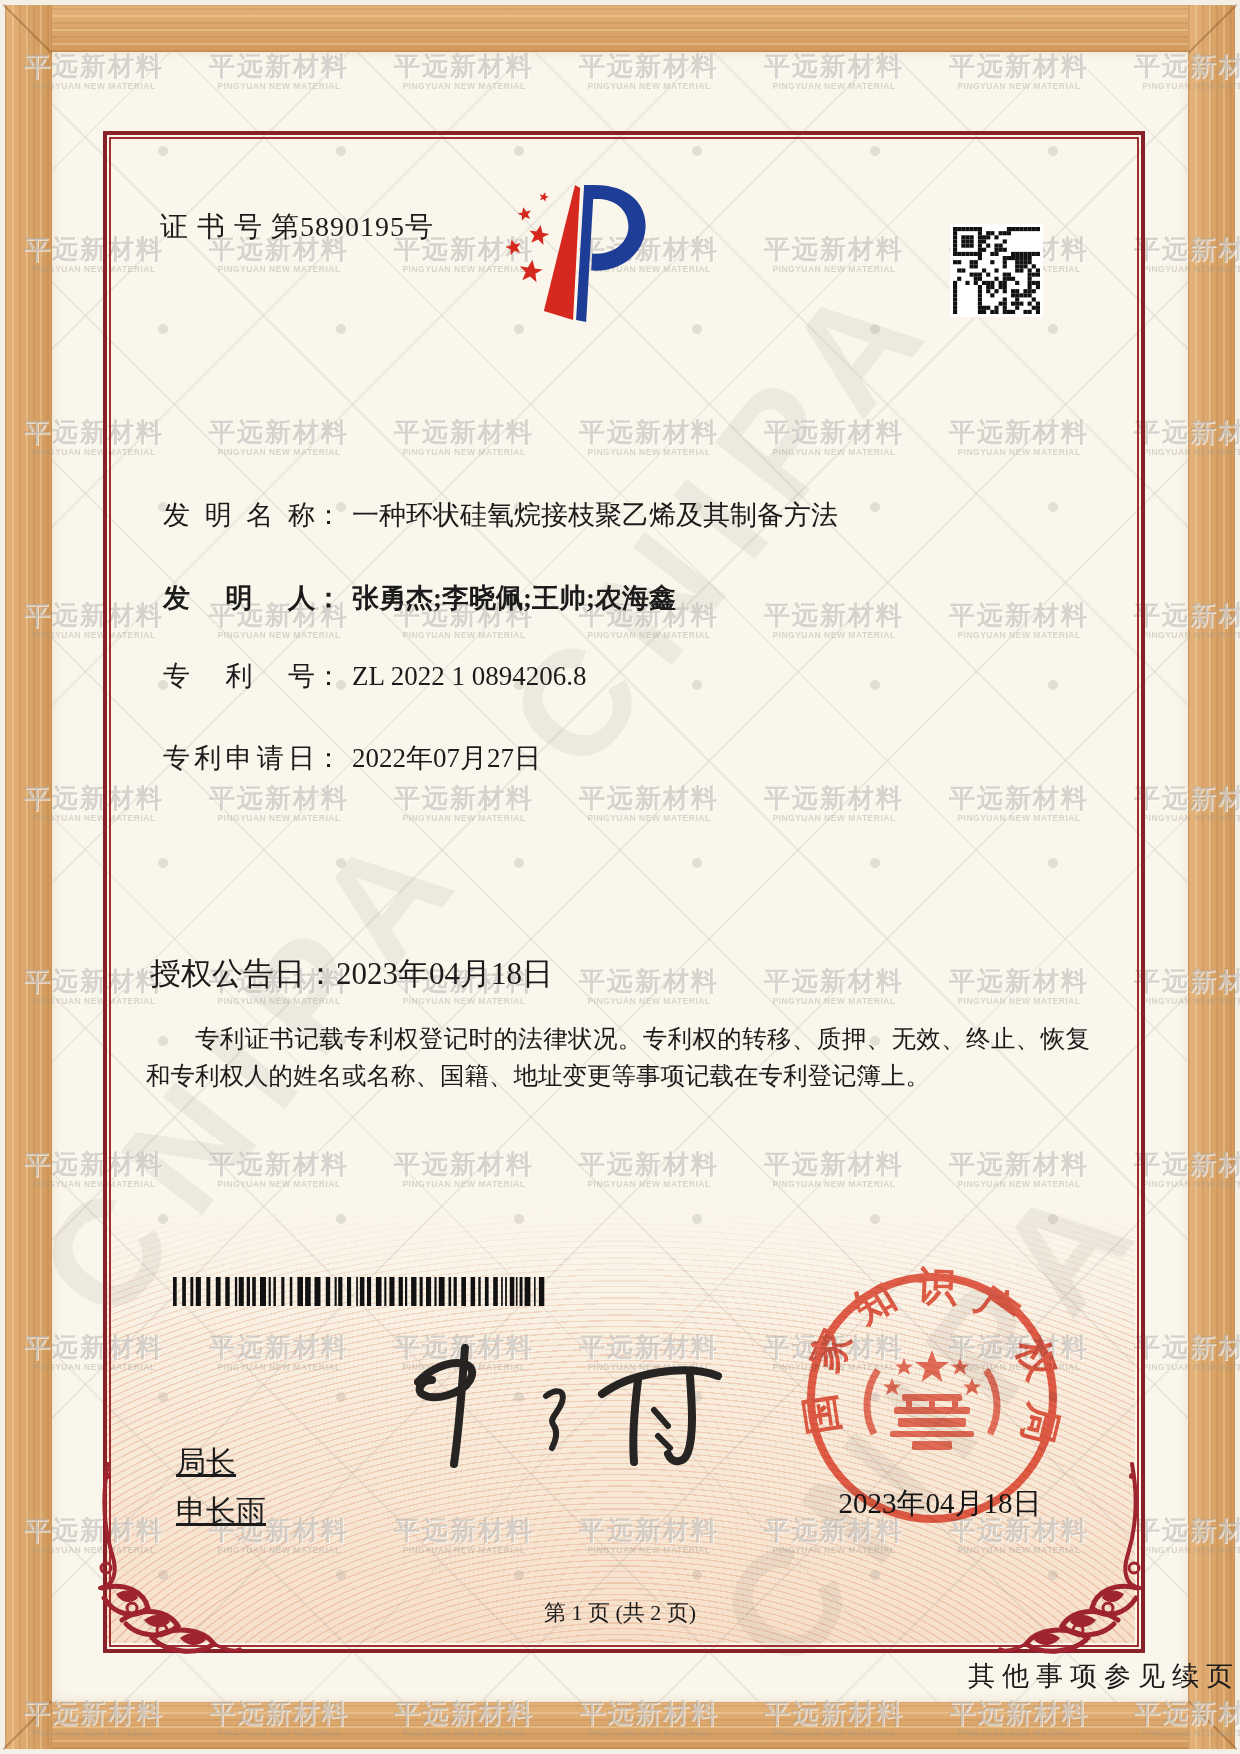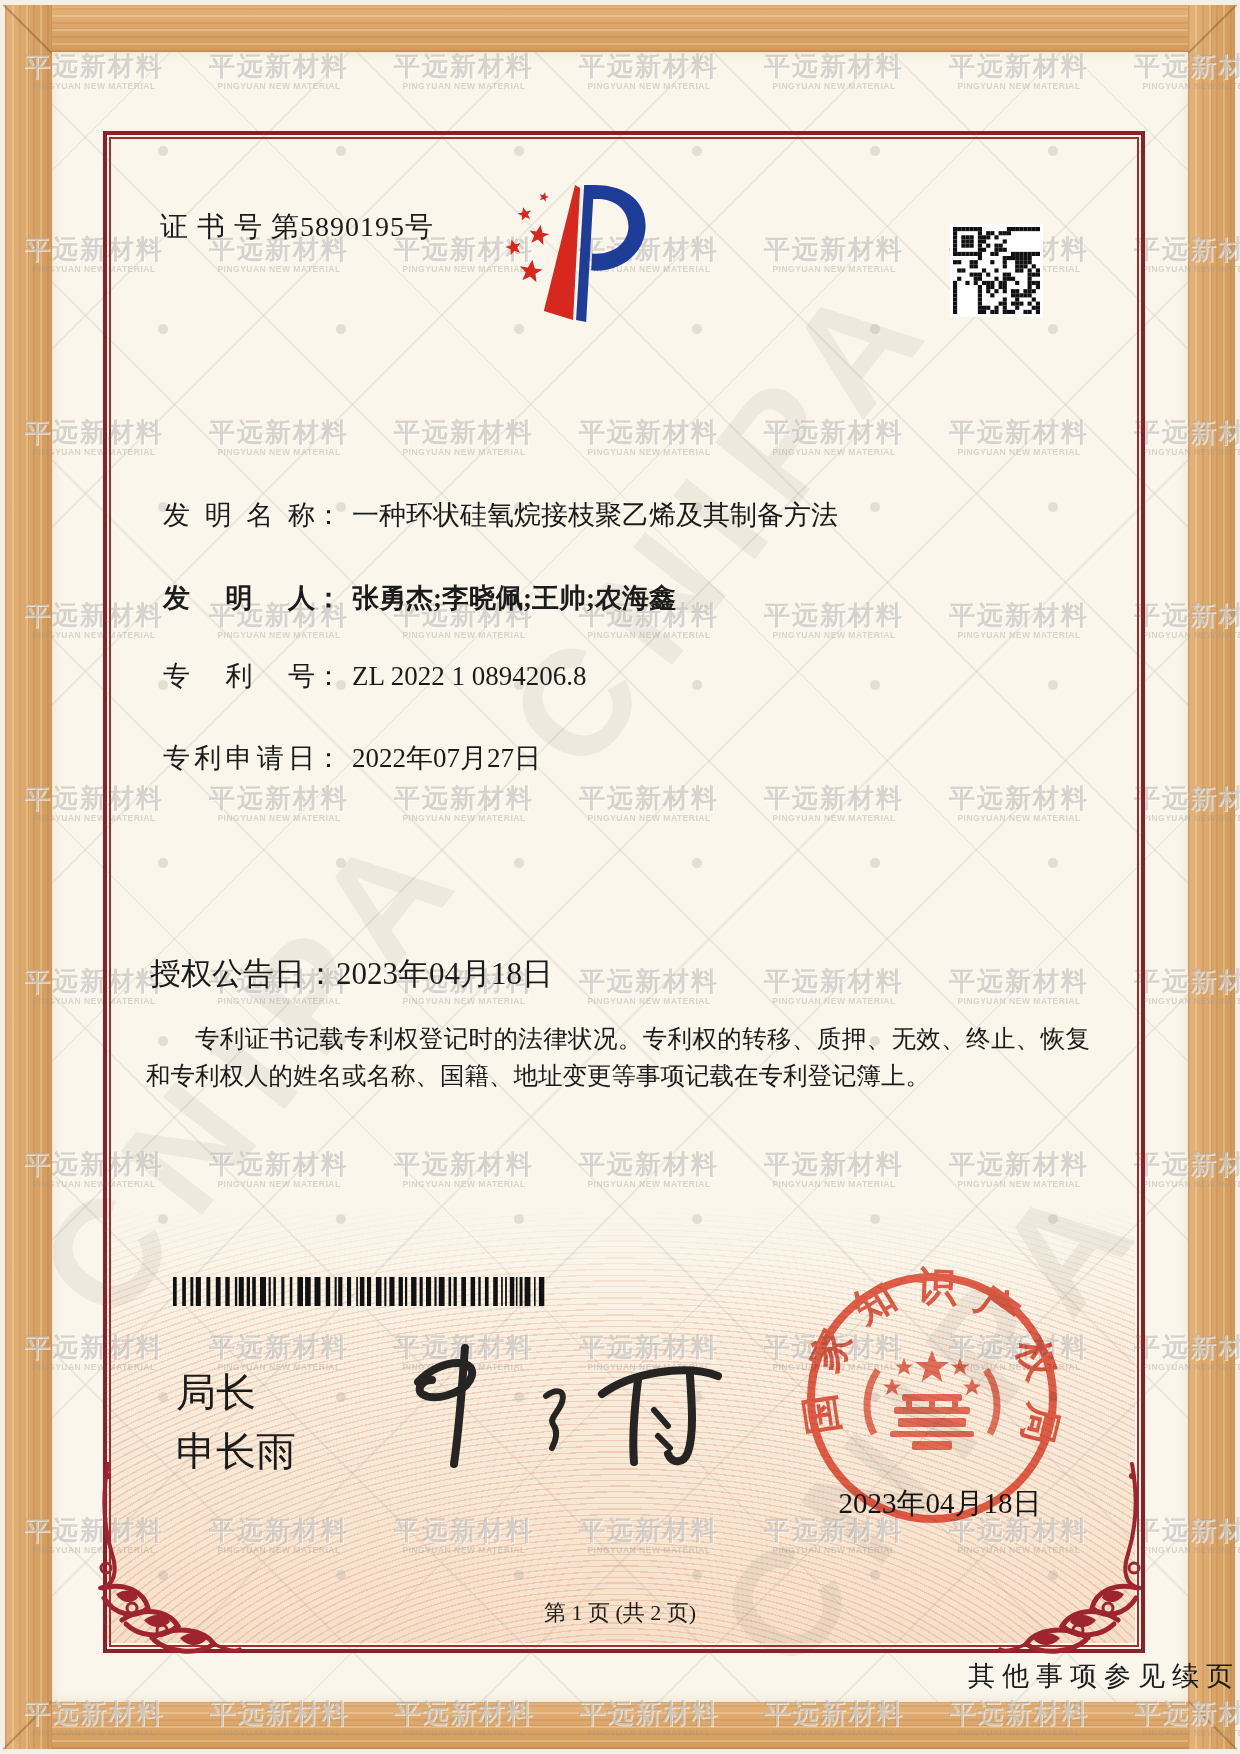--- a/index.html
+++ b/index.html
@@ -62,21 +62,21 @@
   .qr{left:950px;top:224px;width:93px;height:93px;background:#fff;padding:3px;box-sizing:border-box;}
   .title{left:0;width:1240px;top:324px;text-align:center;font-size:56px;font-weight:bold;letter-spacing:20px;text-indent:20px;}
   .field{left:163px;width:940px;font-size:27px;white-space:nowrap;}
   .flabel{display:inline-block;width:152px;text-align:justify;text-align-last:justify;vertical-align:top;}
   .fcolon{margin-right:10px;}
   .grant{left:150px;top:953px;width:980px;font-size:31px;white-space:nowrap;}
   .grant .g2{position:absolute;left:459px;top:0;}
   .paras{left:146px;top:1020px;width:944px;font-size:24.5px;line-height:37px;text-align:justify;}
   .paras p{margin:0 0 2px 0;text-indent:2em;}
   .barcode{left:173px;top:1277px;width:378px;height:29px;}
-  .director{left:176px;top:1372px;font-family:"Liberation Sans","DejaVu Sans",sans-serif;font-size:40px;line-height:1;}
+  .director{left:176px;top:1447px;font-family:"Liberation Sans","DejaVu Sans",sans-serif;font-size:30px;line-height:1;text-decoration:underline;}
   .director .nm{margin-top:19px;}
   .sig{left:370px;top:1336px;width:360px;height:140px;}
   .seal{left:800px;top:1266px;width:264px;height:264px;mix-blend-mode:multiply;opacity:.9;}
   .seal-date{left:815px;top:1484px;width:250px;text-align:center;font-size:29px;color:#141414;}
   .pageinfo{left:0;width:1240px;top:1598px;text-align:center;font-size:22px;}
   .footer{left:0;width:1240px;top:1658px;text-align:right;font-size:27px;letter-spacing:7px;}
 </style>
 </head>
 <body>
 

